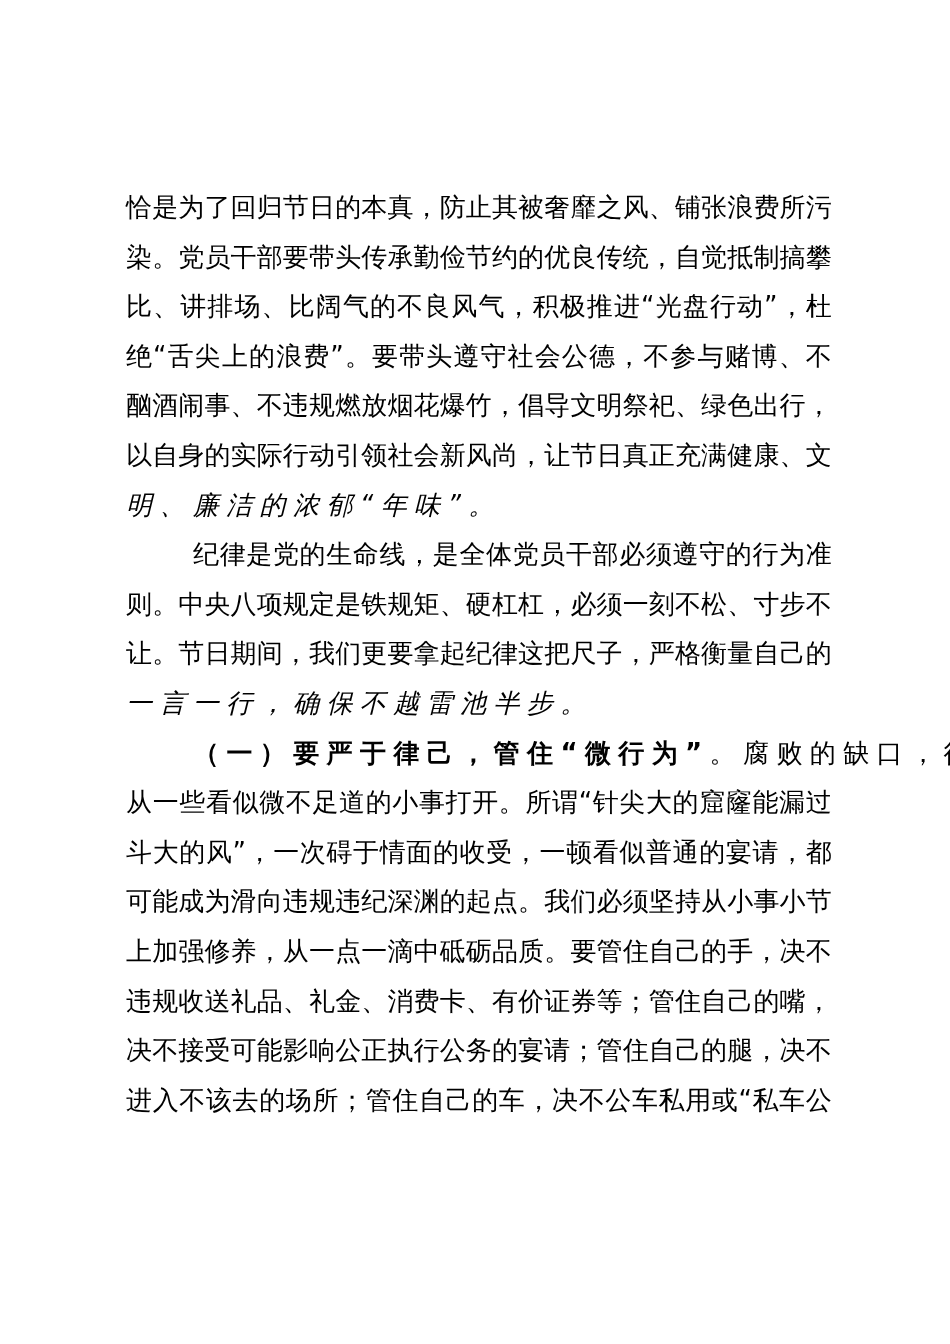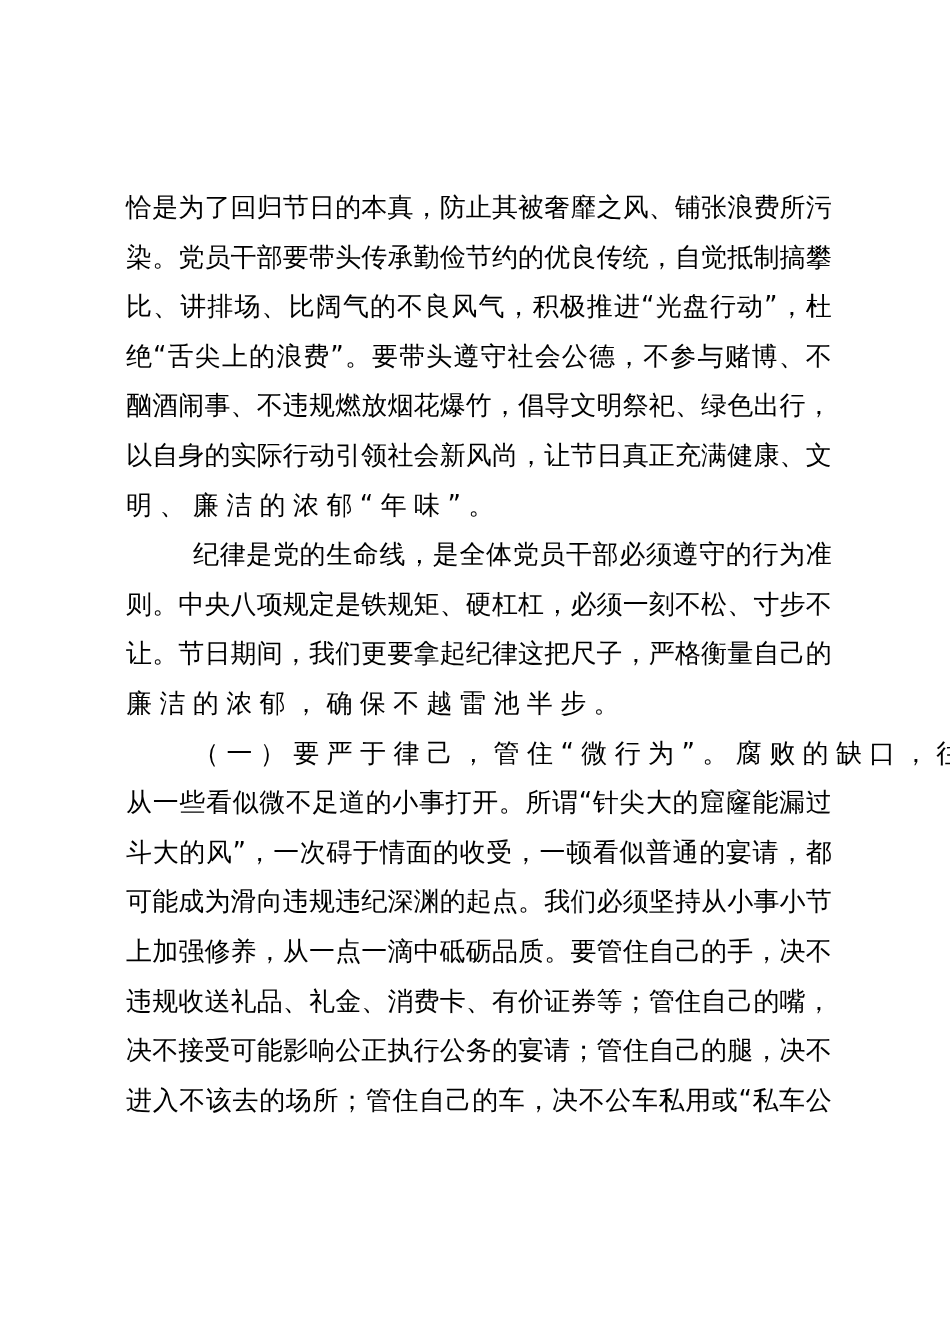--- a/index.html
+++ b/index.html
@@ -25,29 +25,30 @@
       height: 49.6px;
       line-height: 49.6px;
       font-size: 26px;
       white-space: nowrap;
       display: flex;
       justify-content: space-between;
     }
     .line.last {
       justify-content: flex-start;
       letter-spacing: 7.4px;
+      font-style: italic;
     }
     .line.indent {
       padding-left: 67px;
     }
     .line span.ch {
       display: inline-block;
     }
     .bold {
-      font-weight: normal;
+      font-weight: bold;
     }
   </style>
 </head>
 <body>
 
 <div class="page">
 
   <div class="paragraph">
     <div class="line">
         <span class="ch">恰</span>
@@ -305,21 +306,21 @@
         <span class="ch">子</span>
         <span class="ch">，</span>
         <span class="ch">严</span>
         <span class="ch">格</span>
         <span class="ch">衡</span>
         <span class="ch">量</span>
         <span class="ch">自</span>
         <span class="ch">己</span>
         <span class="ch">的</span>
       </div>
-    <div class="line last">廉洁的浓郁，确保不越雷池半步。</div>
+    <div class="line last">一言一行，确保不越雷池半步。</div>
   </div>
 
   <div class="paragraph">
     <div class="line indent mixed" style="justify-content: flex-start; letter-spacing: 7.4px;">
       <span class="bold">（一）要严于律己，管住“微行为”</span>
       <span>。腐败的缺口，往往</span>
     </div>
     <div class="line">
         <span class="ch">从</span>
         <span class="ch">一</span>

